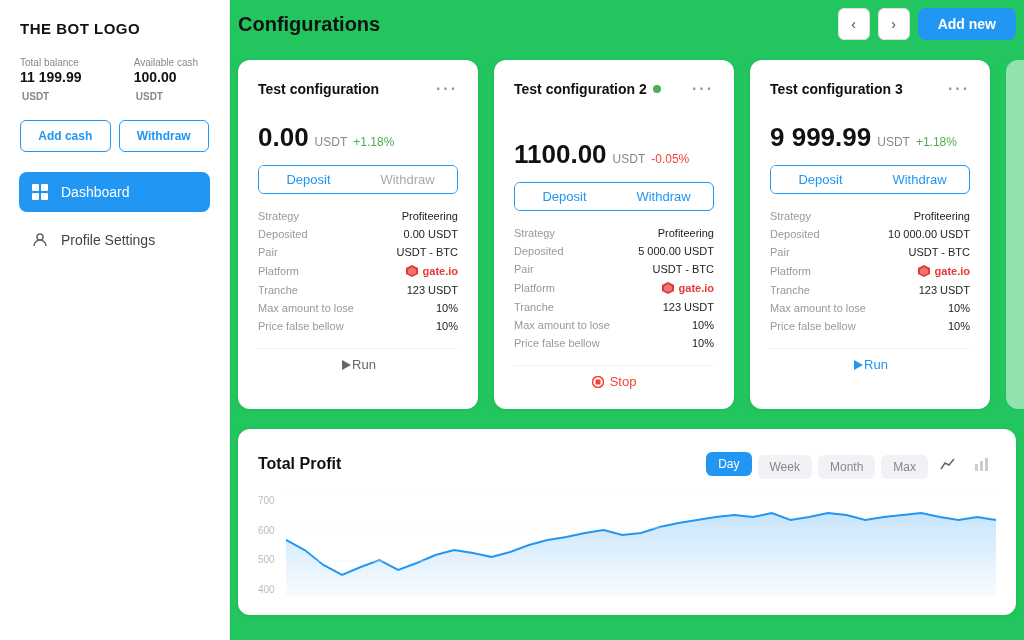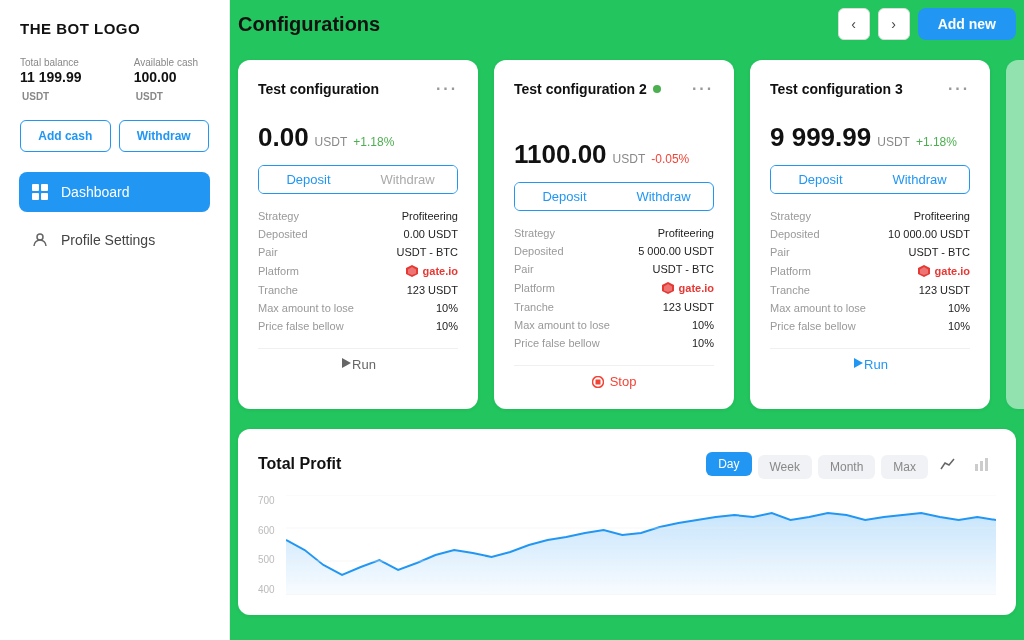--- a/index.html
+++ b/index.html
@@ -277,21 +277,21 @@
       font-weight: 600;
     }
     .card-action {
       display: flex;
       justify-content: center;
       padding-top: 8px;
       border-top: 1px solid #f0f0f0;
     }
     .btn-run {
       display: flex;
-      align-items: flex-start;
+      align-items: center;
       gap: 0;
       background: none;
       border: none;
       color: #666;
       font-size: 13px;
       cursor: pointer;
     }
     .btn-stop {
       display: flex;
       align-items: center;

